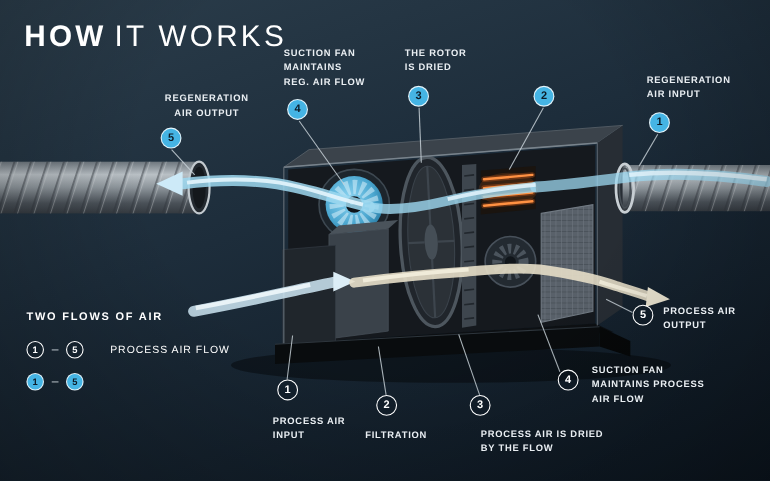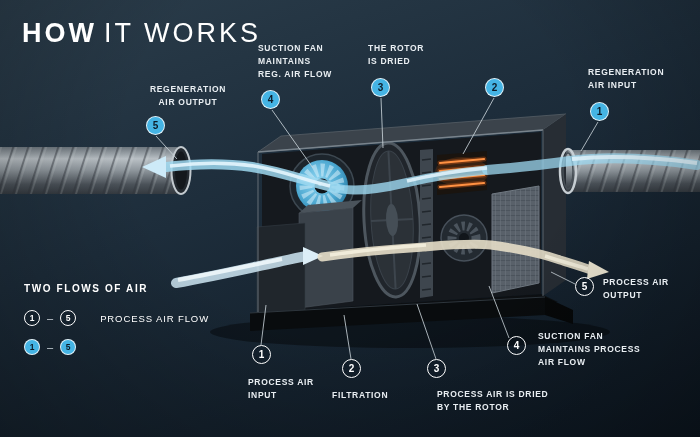--- a/index.html
+++ b/index.html
@@ -228,21 +228,21 @@
 
     <div class="marker process callout-marker" style="left:252px;top:345px">1</div>
     <div class="clabel" style="left:248px;top:376px;width:90px">PROCESS AIR
 INPUT</div>
 
     <div class="marker process callout-marker" style="left:342px;top:359px">2</div>
     <div class="clabel" style="left:332px;top:389px;width:80px">FILTRATION</div>
 
     <div class="marker process callout-marker" style="left:427px;top:359px">3</div>
     <div class="clabel" style="left:437px;top:388px;width:125px">PROCESS AIR IS DRIED
-BY THE ROTOR</div>
+BY THE FLOW</div>
 
     <div class="marker process callout-marker" style="left:507px;top:336px">4</div>
     <div class="clabel" style="left:538px;top:330px;width:110px">SUCTION FAN
 MAINTAINS PROCESS
 AIR FLOW</div>
 
     <div class="marker process callout-marker" style="left:575px;top:277px">5</div>
     <div class="clabel" style="left:603px;top:276px;width:85px">PROCESS AIR
 OUTPUT</div>
 

